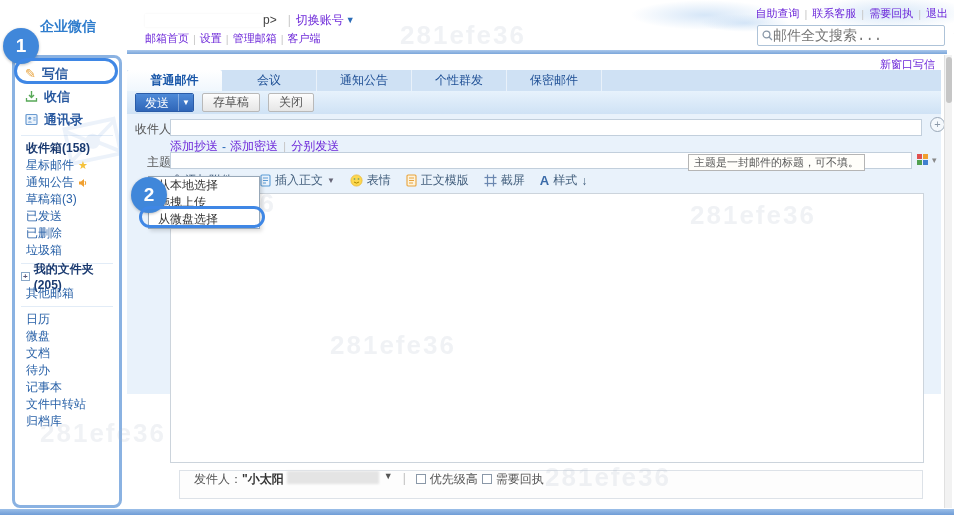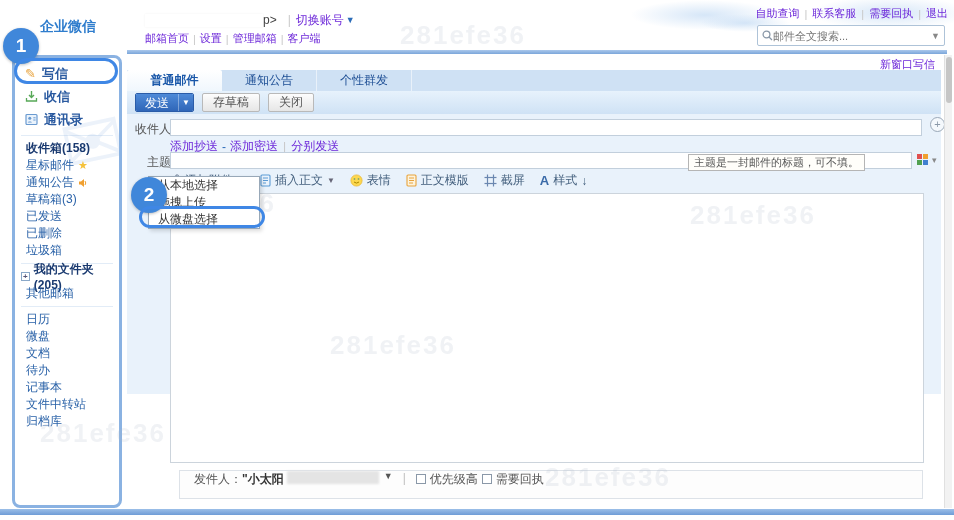--- a/index.html
+++ b/index.html
@@ -23,22 +23,22 @@
   .redacted { display:inline-block; width:118px; height:13px; background:#fff; box-shadow:0 0 2px rgba(0,0,0,.06); }
   .acct-suffix { color:#444; margin-right:6px; }
   .sep { color:#c8c8c8; margin:0 5px; }
   a.lnk { color:#6d28d9; text-decoration:none; cursor:pointer; }
   .caret { font-size:9px; color:#2b6cb8; margin-left:2px; }
   .nav-line { position:absolute; left:145px; top:31px; font-size:11px; display:flex; align-items:center; }
   .nav-line .sep { margin:0 4px; }
   .toplinks { position:absolute; right:6px; top:6px; font-size:11px; display:flex; align-items:center; }
   .searchbox { position:absolute; left:757px; top:25px; width:188px; height:21px; background:#fff;
     border:1px solid #aec3d8; border-radius:2px; display:flex; align-items:center; padding:0 4px; }
-  .searchbox input { flex:1; border:none; outline:none; font-size:11px; color:#999; background:transparent;
-    font-family:Liberation Sans, sans-serif; }
+  .searchbox input { flex:1; border:none; outline:none; font-size:14px; color:#999; background:transparent;
+    font-family:Liberation Mono, monospace; }
   .searchbox .caret { color:#888; margin-left:2px; font-size:9px; }
   
   .topstrip { position:absolute; left:127px; top:50px; width:820px; height:4px;
     background:linear-gradient(#aac8ec,#7ba6da); z-index:2; }
   .bottombar { position:absolute; left:0; top:509px; width:954px; height:6px;
     background:linear-gradient(#9cbfe8,#6f9cd6); z-index:2; }
   
   .sidebar { position:absolute; left:12px; top:55px; width:110px; height:453px;
     background:#fff; border:3px solid #8ab2e2; border-radius:8px; z-index:3; padding-top:4px; overflow:hidden; }
   .env-wm { position:absolute; left:46px; top:40px; font-size:76px; color:rgba(150,185,225,.18);
@@ -267,22 +267,24 @@
       <span>归档库</span>
     </div>
   </div>
 
   <div class="main">
 
     <a class="lnk newwin">新窗口写信</a>
 
     <div class="tabbar">
       <div class="tab active">普通邮件</div>
+      <div class="tab">会议</div>
       <div class="tab">通知公告</div>
       <div class="tab">个性群发</div>
+      <div class="tab">保密邮件</div>
     </div>
 
     <div class="toolbar">
       <div class="btn-send">
         <span class="s-main">发送</span>
         <span class="s-caret">▼</span>
       </div>
       <div class="btn-gray">存草稿</div>
       <div class="btn-gray">关闭</div>
     </div>

